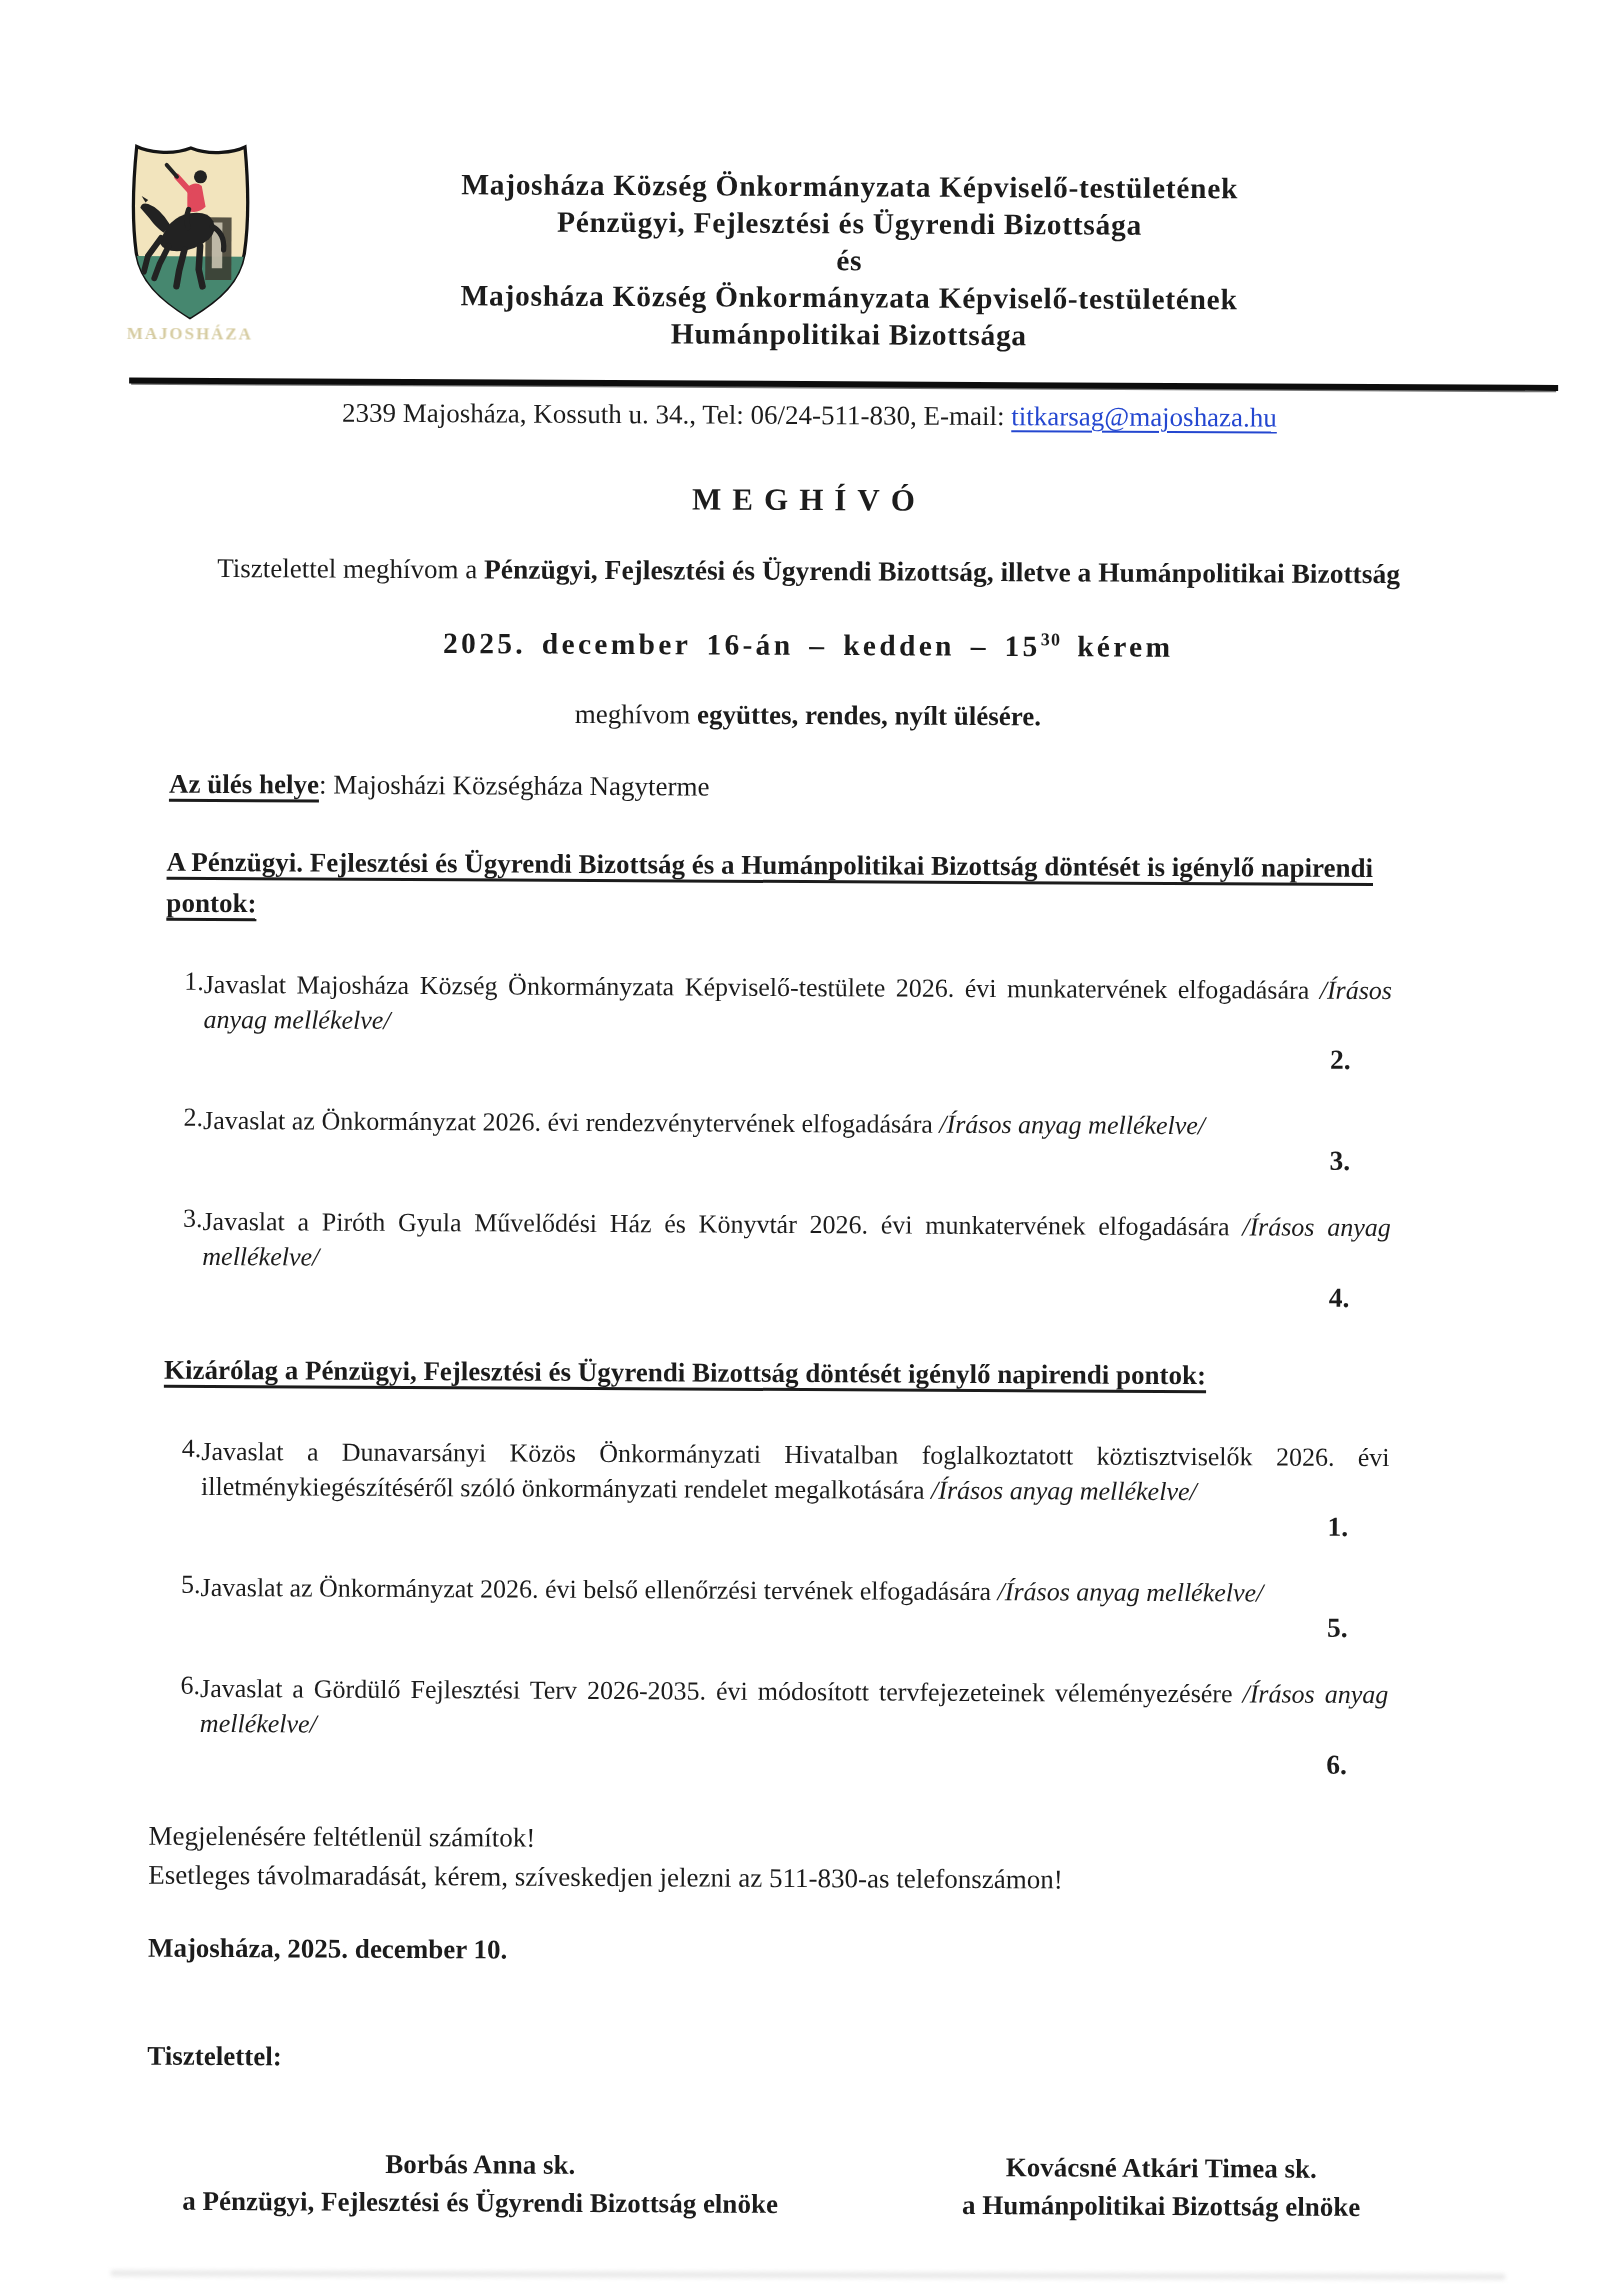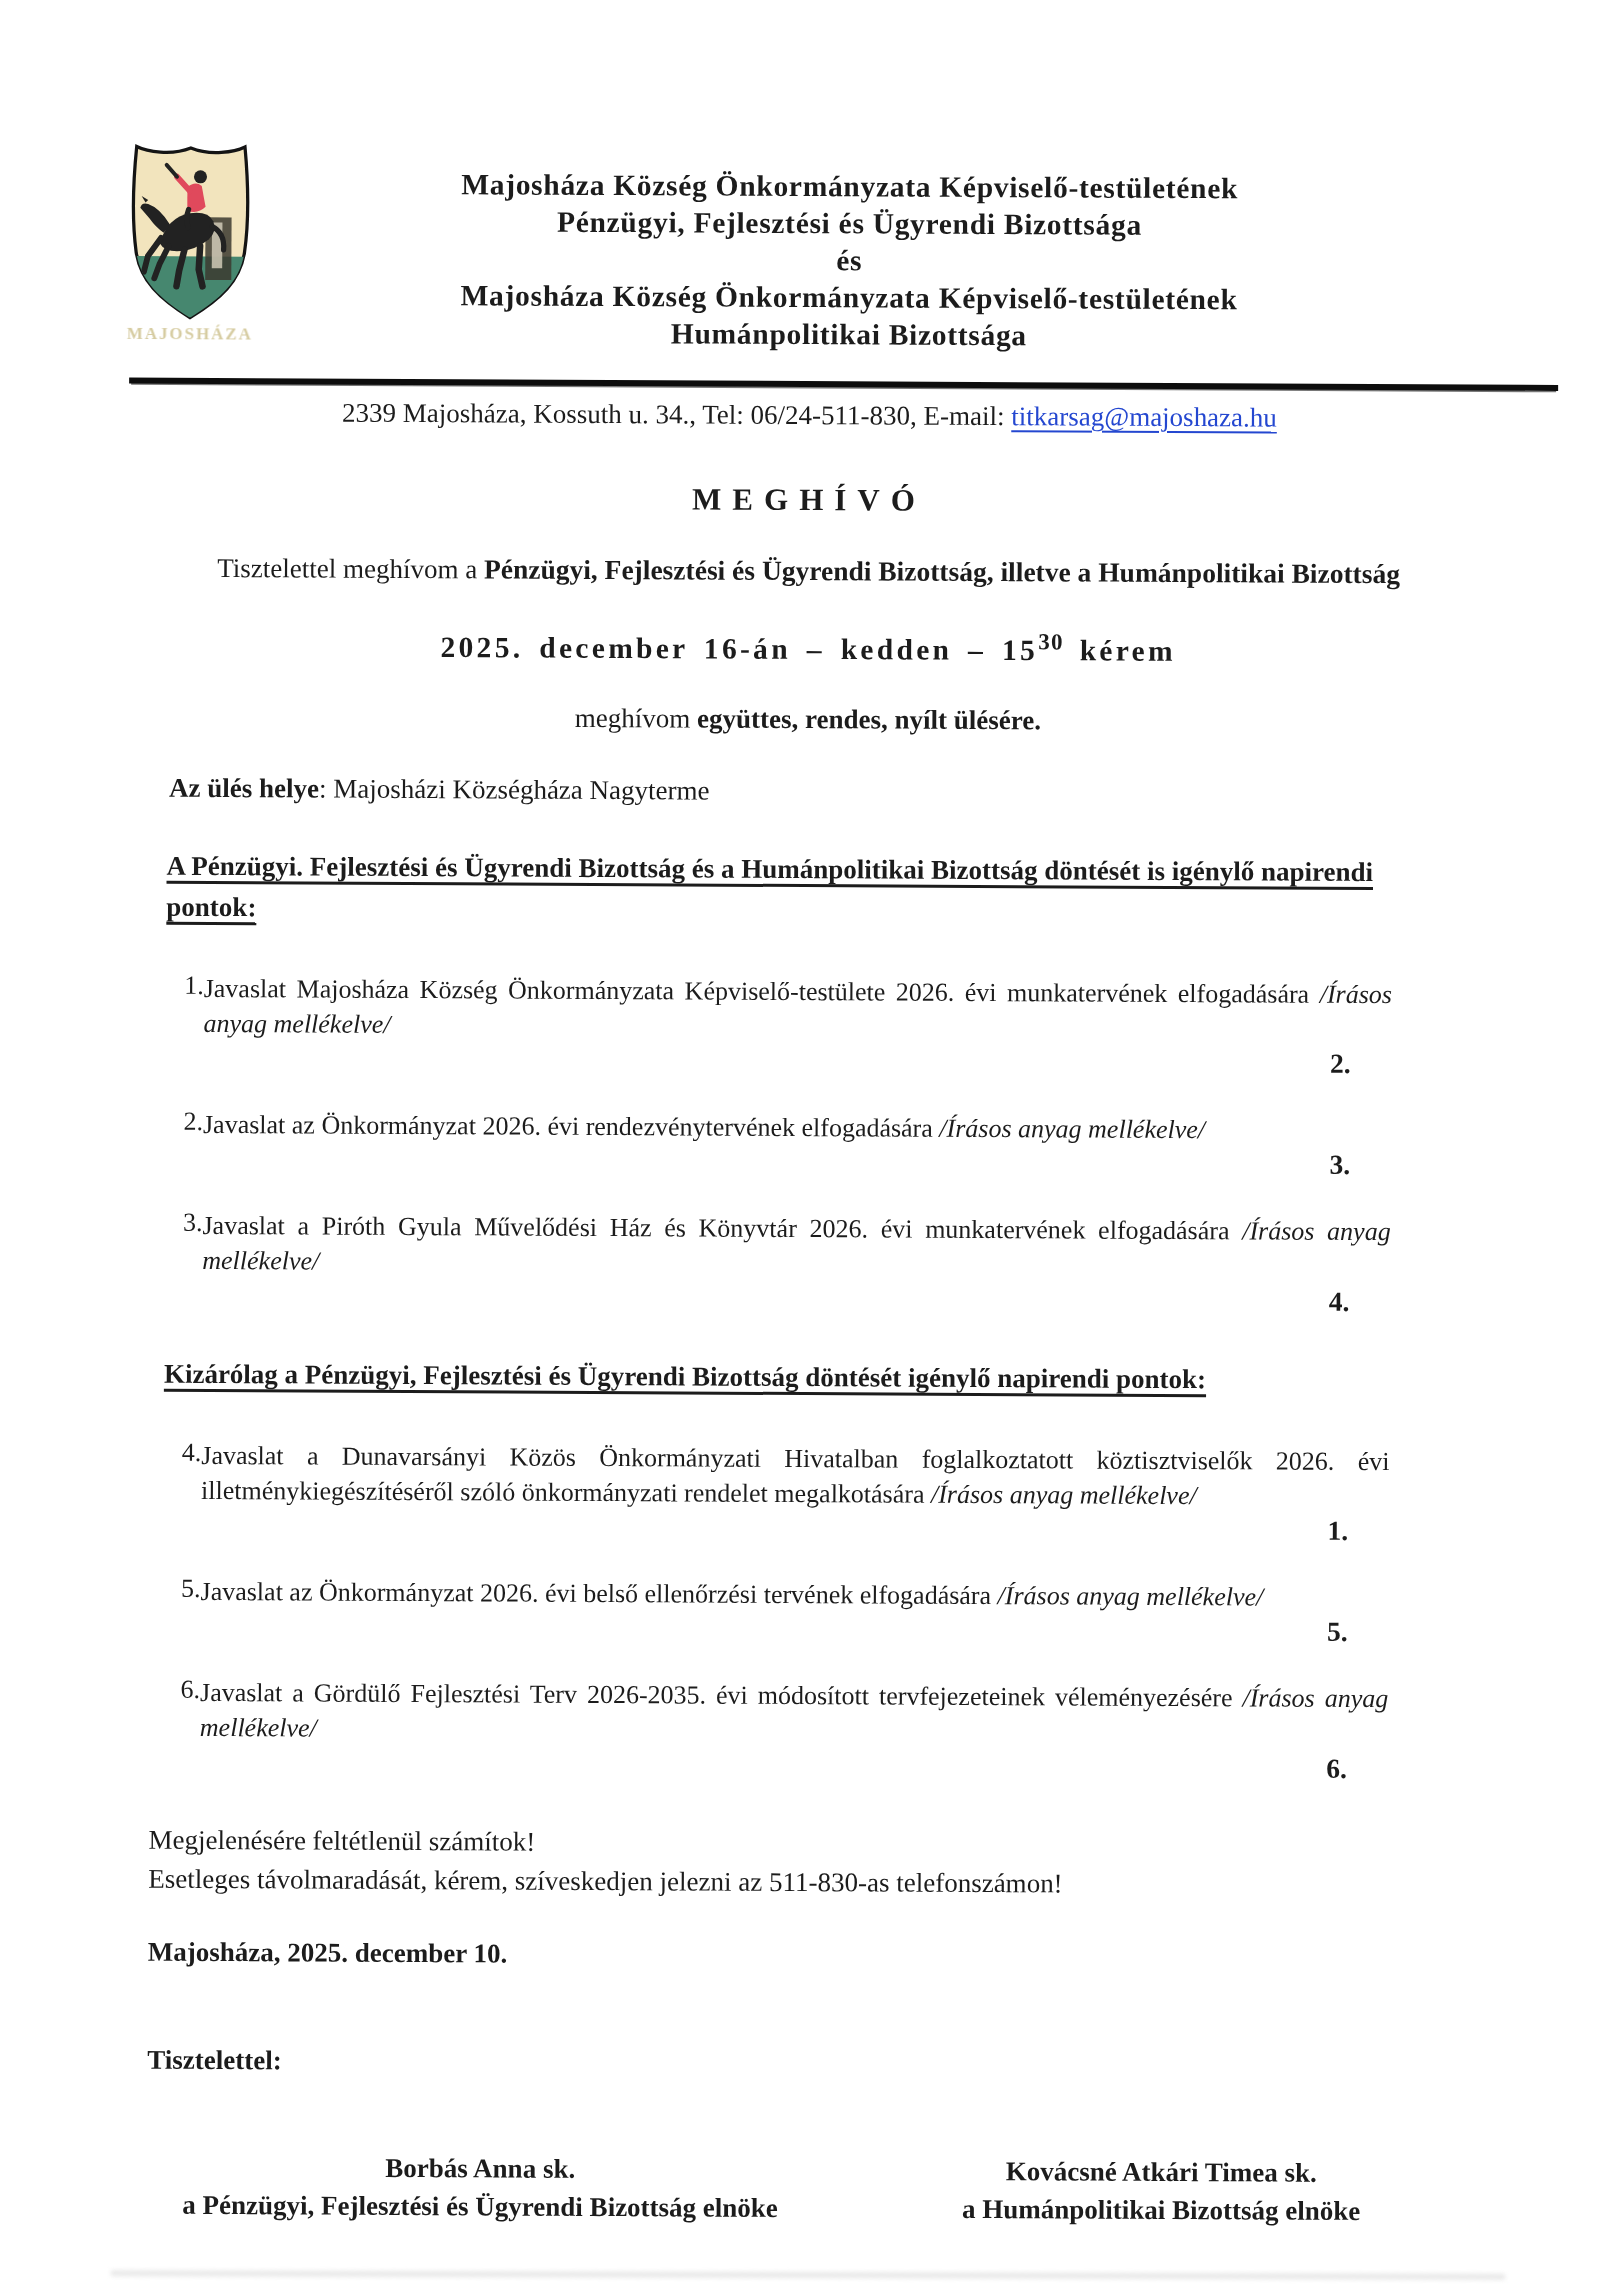--- a/index.html
+++ b/index.html
@@ -49,24 +49,25 @@
   }
   .intro{
     margin:34px auto 0;width:1191px;text-align:center;
     font-size:27px;line-height:37px;
   }
   .intro b{font-size:27.5px;}
   .dateline{
     margin-top:38px;text-align:center;font-weight:bold;
     font-size:29.5px;letter-spacing:3.3px;word-spacing:5.2px;
   }
-  .dateline sup{font-size:23px;vertical-align:super;letter-spacing:1.3px;}
+  .dateline sup{font-size:18px;vertical-align:super;letter-spacing:1.3px;}
   .session{margin-top:38px;text-align:center;font-size:27px;}
   .location{margin:41px 0 0 173px;font-size:27px;}
   .u{
+    text-decoration:underline;
     text-decoration-thickness:2.6px;text-underline-offset:5.9px;text-align:right;
   }
   b.u, .sec-heading{font-weight:bold;}
   
   .main-col{margin:0 226px 0 171px;}
   .sec-heading{
     margin-top:42px;font-size:27px;line-height:41px;
     text-decoration:underline;text-decoration-thickness:2.6px;
     text-underline-offset:5.9px;
   }

